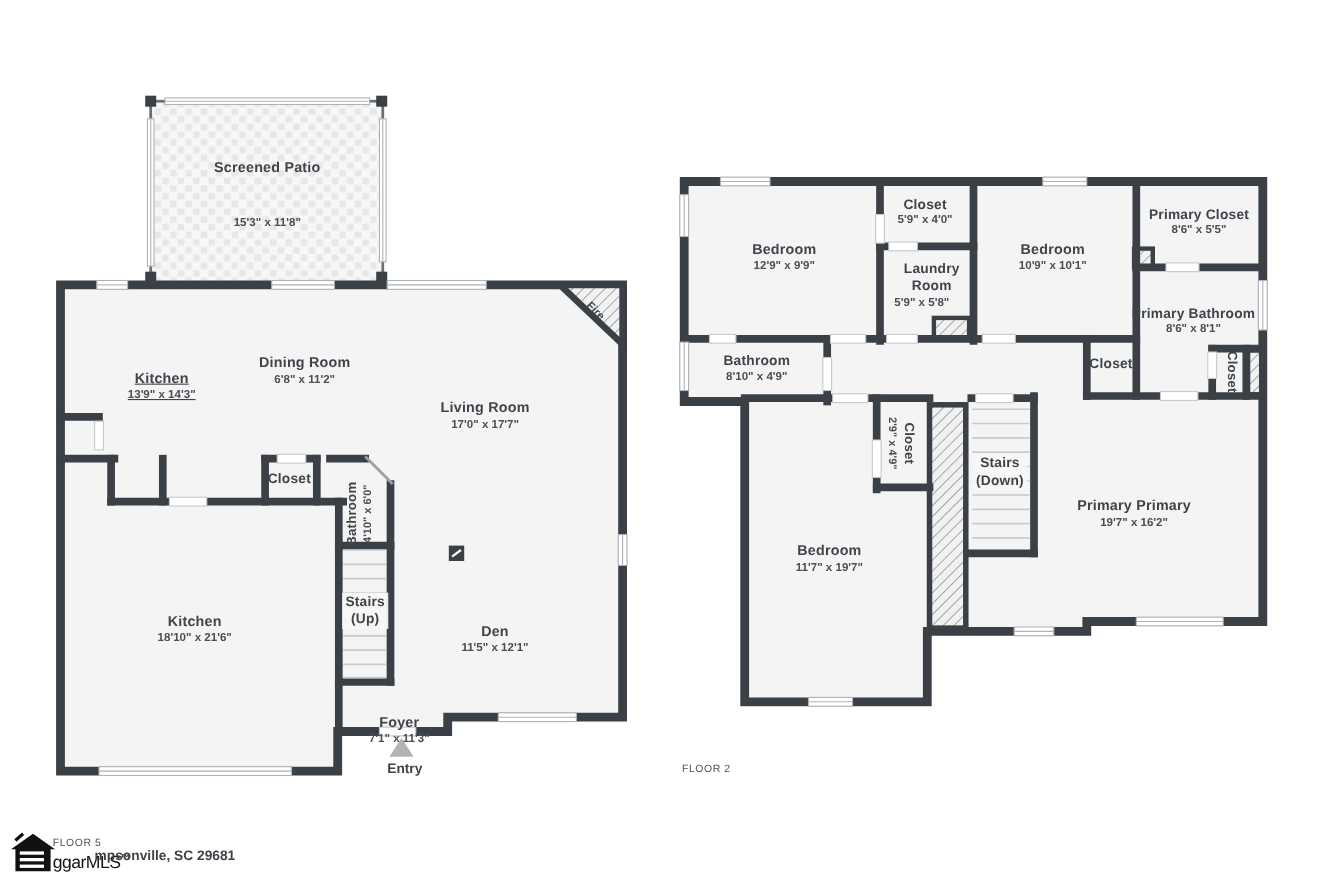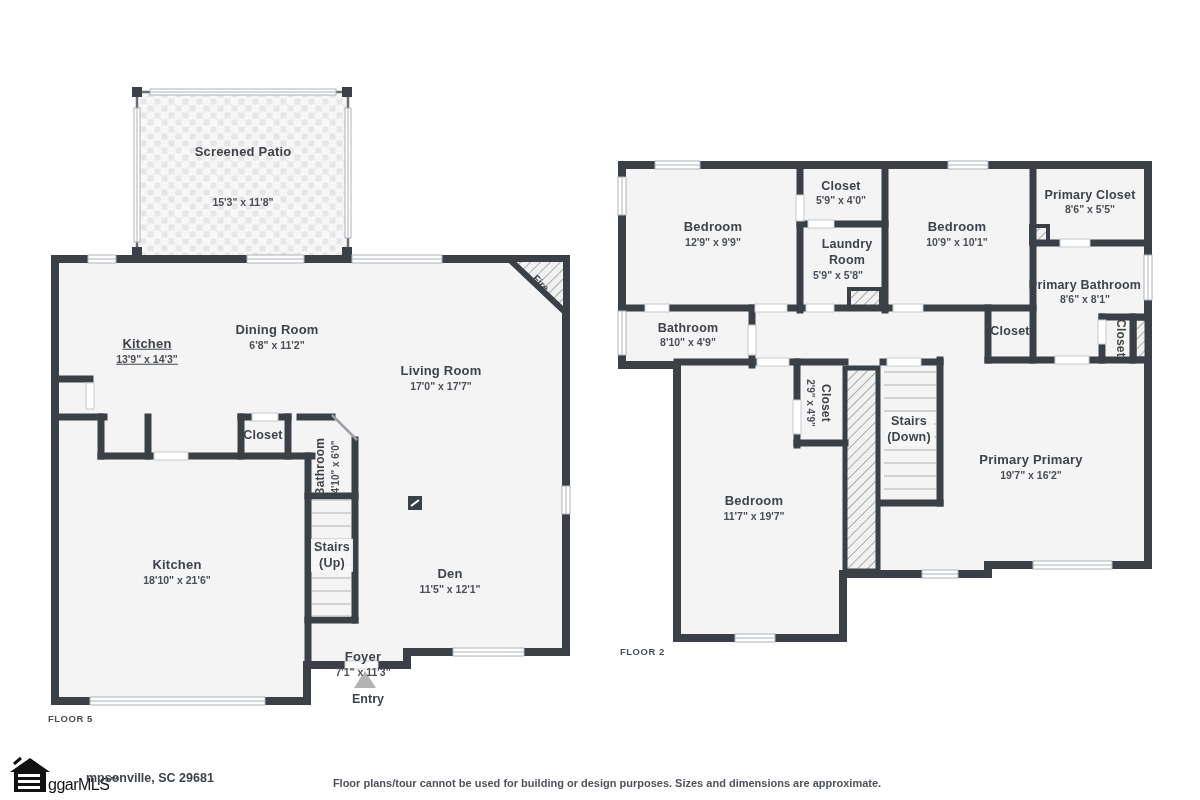--- a/index.html
+++ b/index.html
@@ -17,21 +17,21 @@
          transform:translate(-50%,-50%);line-height:1.3;white-space:nowrap;color:#3f444a;}
   .rot90{transform:translate(-50%,-50%) rotate(90deg);}
   .rotm90{transform:translate(-50%,-50%) rotate(-90deg);}
   .room-name{font-size:13px;font-weight:bold;letter-spacing:.2px;}
   .room-dims{font-size:10.5px;font-weight:bold;color:#4a4f55;}
   .small .room-name{font-size:12.5px;}
   .vsmall .room-name{font-size:12px;}
   .vsmall .room-dims{font-size:10px;}
   .wrapname .room-name{white-space:normal;width:66px;margin-left:18px;}
   .bglabel{background:rgba(246,246,246,.92);padding:0 3px;}
-  .caption{position:absolute;font-size:9.5px;font-weight:bold;color:#4a4f54;letter-spacing:.5px;}
+  .caption{position:absolute;font-size:9.5px;font-weight:normal;color:#4a4f54;letter-spacing:.5px;margin-top:48px;}
   .fire-label{position:absolute;transform:translate(-50%,-50%) rotate(45deg);
               font-size:10px;font-weight:bold;color:#3f444a;}
   .entry-label{position:absolute;transform:translate(-50%,-50%);font-size:12.5px;font-weight:bold;color:#3f444a;}
   #footer-logo{position:absolute;left:8px;top:756px;display:flex;align-items:flex-end;}
   #logo-text{font-size:16px;font-weight:400;color:#141414;letter-spacing:-0.5px;margin-left:-4px;}
   #logo-tm{font-size:9px;font-weight:bold;color:#141414;vertical-align:super;position:relative;top:-9px;}
   #footer-address{position:absolute;left:278px;top:771px;font-size:12.5px;font-weight:bold;color:#3f444a;}
   #footer-disclaimer{position:absolute;left:607px;top:777px;transform:translateX(-50%);
                      font-size:11px;font-weight:bold;color:#4f545a;white-space:nowrap;}
 </style>
@@ -317,15 +317,14 @@
     <polygon points="22,2 42,16 38,16 38,36 6,36 6,16 2,16" fill="#111111"></polygon>
     <rect x="10" y="18" width="22" height="3" fill="#ffffff"></rect>
     <rect x="10" y="24" width="22" height="3" fill="#ffffff"></rect>
     <rect x="10" y="30" width="22" height="3" fill="#ffffff"></rect>
     <line x1="6" y1="8" x2="13" y2="2" stroke="#111111" stroke-width="3"></line>
   </svg>
   <span id="logo-text">ggarMLS</span>
   <span id="logo-tm">™</span>
 </div>
 <div id="footer-address" style="left:86px;">mpsonville, SC 29681</div>
-<div id="footer-disclaimer">Floor plans/tour cannot be used for building or design purposes. Sizes and dimensions are approximate.</div>
 
 </div>
 
 </body></html>

